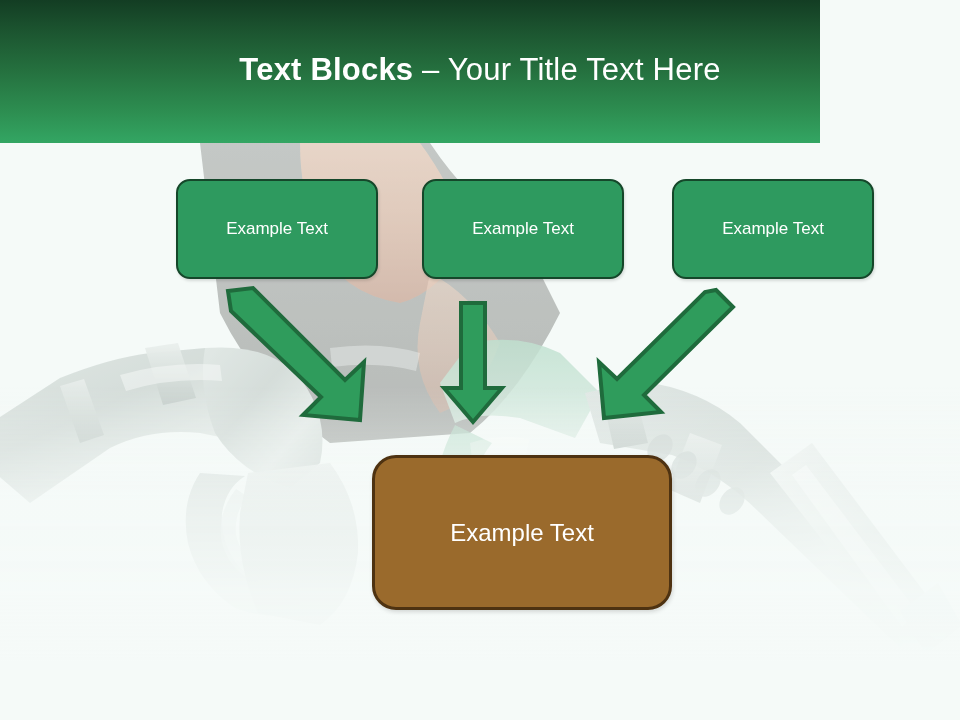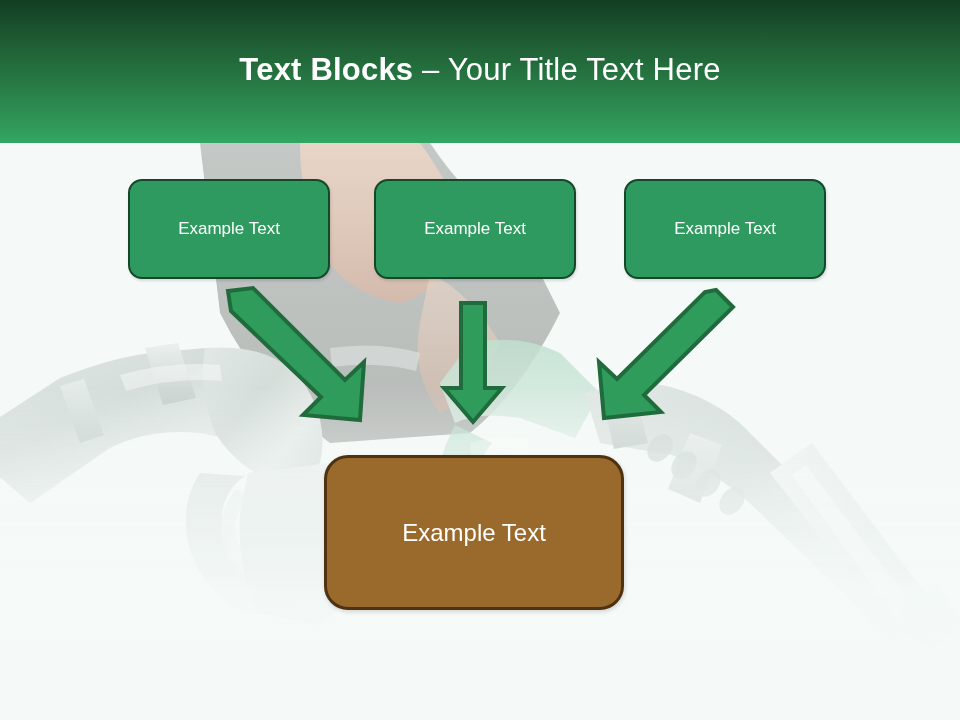--- a/index.html
+++ b/index.html
@@ -20,21 +20,21 @@
     height: 720px;
     background: #f5faf8;
     overflow: hidden;
   }
 
   
   #header {
     position: absolute;
     left: 0;
     top: 0;
-    width: 960px;
+    width: 820px;
     height: 143px;
     background: linear-gradient(to bottom, #133d23 0%, #1c5530 22%, #25713f 50%, #2d8e51 78%, #33a663 100%);
     z-index: 40;
   }
   #title {
     position: absolute;
     left: 0;
     top: 50px;
     width: 960px;
     text-align: center;
@@ -90,20 +90,21 @@
   
   .box {
     position: absolute;
     z-index: 20;
     box-sizing: border-box;
     display: flex;
     align-items: center;
     justify-content: center;
     color: #ffffff;
     text-align: center;
+    margin-left: 48px;
   }
   .box-green {
     background: #2e9a5f;
     border: 2px solid #15472a;
     border-radius: 14px;
     font-size: 17px;
     box-shadow: 1px 2px 3px rgba(0,0,0,0.13);
   }
   .box-brown {
     background: #9a6a2c;

